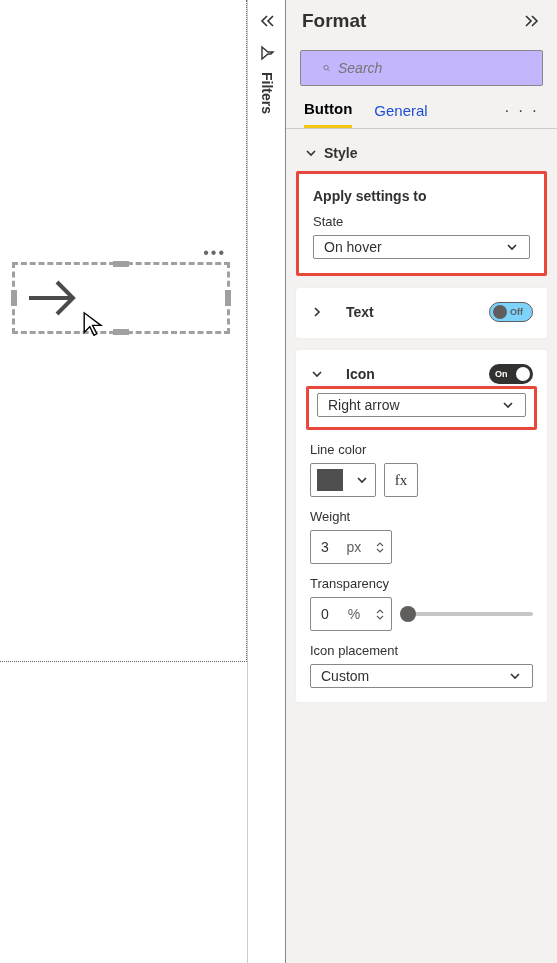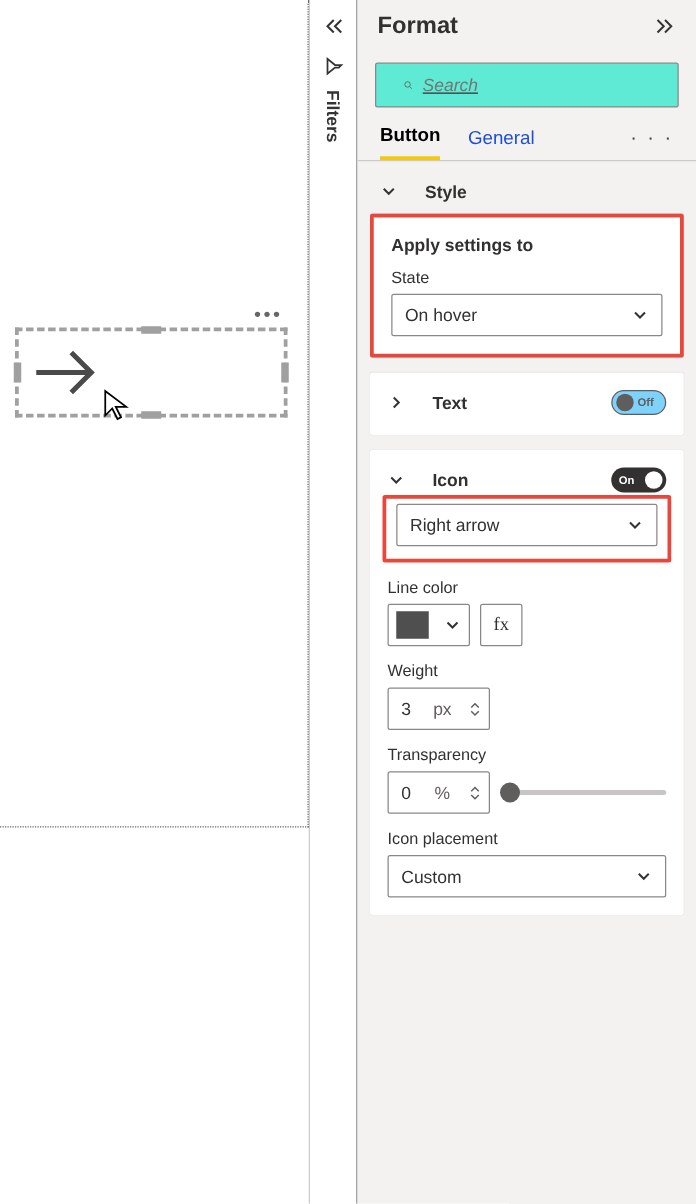--- a/index.html
+++ b/index.html
@@ -76,60 +76,59 @@
 .pane-header {
   display: flex;
   align-items: center;
   justify-content: space-between;
   padding: 10px 16px 18px;
 }
 .pane-title { font-size: 19px; font-weight:600; }
 .search-box {
   margin: 0 14px 14px;
   height: 36px;
-  background:#5eead4;
+  background:#c4b5fd;
   border:1px solid #8a8886;
   border-radius:2px;
   display:flex;
   align-items:center;
   padding:0 22px;
   gap:8px;
-  text-decoration:underline;
 }
 .search-box input {
   border:none; outline:none; flex:1; font-size:14px; font-style:italic; color:#666; background:transparent;
 }
 .tabs {
   display:flex; align-items:center; gap:22px; padding:0 18px 0;
 }
 .tab { font-size:15px; padding-bottom:8px; cursor:pointer; color:#1d4ed8;}
 .tab.active { color:#000; font-weight:600; border-bottom: 3px solid #f2c811; }
 .tabs .dots { margin-left:auto; color:#444; letter-spacing:2px; font-size:16px; padding-bottom:6px;}
 .tabs-underline { height:1px; background:#ccc; margin:0 0 14px 0;}
 .section-hdr {
-  display:flex; align-items:center; gap:22px; padding: 2px 18px 10px; font-size:14px; font-weight:600; cursor:pointer;
+  display:flex; align-items:center; gap:6px; padding: 2px 18px 10px; font-size:14px; font-weight:600; cursor:pointer;
 }
 .card {
   background:#fff;
   margin: 0 10px 12px;
   border-radius:2px;
   padding: 14px 14px;
   box-shadow: 0 0 1px rgba(0,0,0,.12);
 }
 .card.highlight {
   border: 3px solid #e8473c;
 }
 .card-header {
   display:flex; align-items:center; gap:22px; font-weight:600; font-size:14px; margin-bottom:2px;
 }
 .card-header .toggle { margin-left:auto; }
 .field-label { font-size:13px; color:#323130; margin: 10px 0 6px; }
 .apply-label { font-weight:600; font-size:14px; }
 .select-box {
-  height:34px; border:1px solid #8a8886; border-radius:2px; display:flex; align-items:center; padding:0 10px; font-size:14px; background:#fff; cursor:pointer; justify-content:space-between;
+  height:24px; border:1px solid #8a8886; border-radius:2px; display:flex; align-items:center; padding:0 10px; font-size:14px; background:#fff; cursor:pointer; justify-content:space-between;
 }
 .chev { width:14px; height:14px; }
 .toggle {
   width:44px; height:20px; border-radius:10px; position:relative; display:flex; align-items:center;
 }
 .toggle .knob { width:14px; height:14px; background:#fff; border-radius:50%; position:absolute; }
 .toggle.off { background:#7dd3fc; border:1px solid #605e5c;}
 .toggle.off .knob { background:#605e5c; left:3px; }
 .toggle.off .tlabel { font-size:9px; color:#605e5c; margin-left:20px;}
 .toggle.on { background:#323130; }

